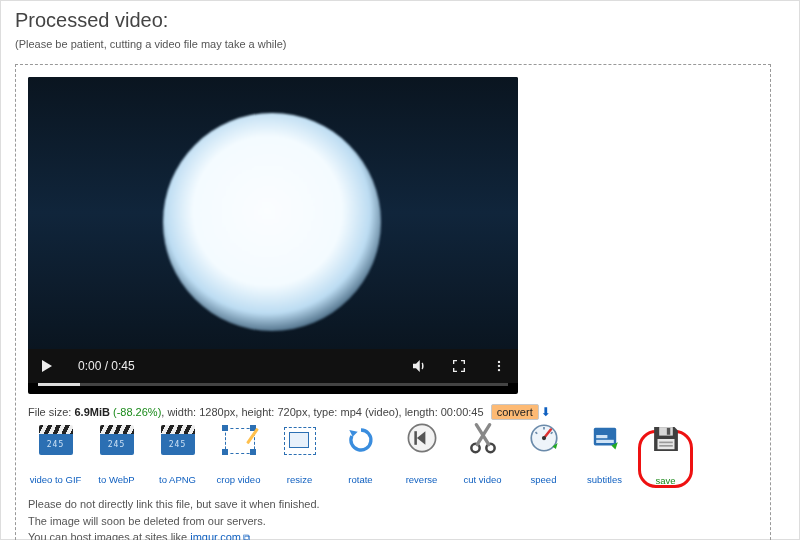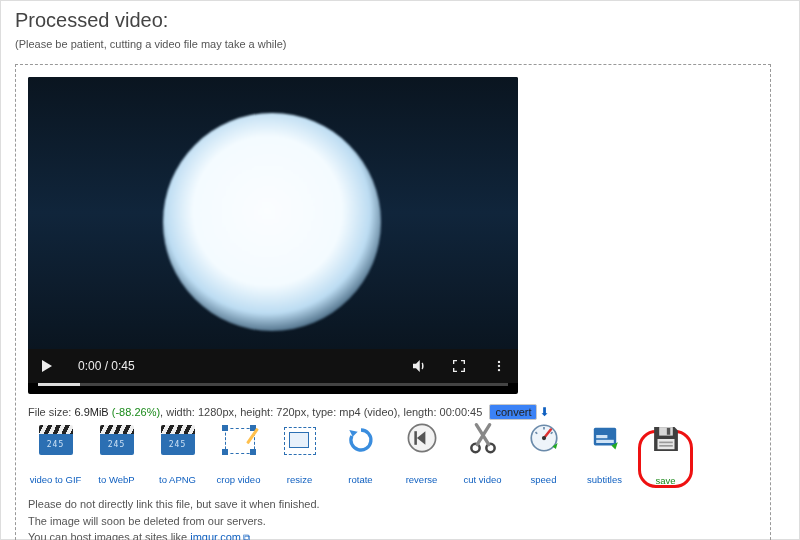--- a/index.html
+++ b/index.html
@@ -15,23 +15,23 @@
   .controls{display:flex;align-items:center;height:34px;background:#111;color:#eee;padding:0 10px;gap:22px}
   .ctrl-btn{display:inline-flex;align-items:center;justify-content:center;width:18px;height:18px;cursor:pointer}
   .play{width:0;height:0;border-left:10px solid #eee;border-top:6px solid transparent;border-bottom:6px solid transparent}
   .time{font-size:12px;color:#eee}
   .spacer{flex:1}
   .vol{display:inline-block}
   .vol svg,.fs svg,.more svg{display:block}
   .progress{height:3px;background:#444;margin:0 10px 8px 10px;position:relative}
   .progress .done{position:absolute;left:0;top:0;height:3px;width:9%;background:#ddd}
   .meta{margin:10px 0 4px 0;font-size:11px;color:#444}
-  .meta .bold{font-weight:normal;color:#222}
+  .meta .bold{font-weight:bold;color:#222}
   .meta .pct{color:#1a8a1a}
-  .convert{display:inline-block;background:#3b82f6;border:1px solid #c8c8c8;color:#222;font-size:11px;
+  .convert{display:inline-block;background:#fdba74;border:1px solid #c8c8c8;color:#222;font-size:11px;
            padding:1px 5px;border-radius:2px;margin-left:4px;cursor:pointer}
   .dl{color:#1060c0;margin-left:2px;font-size:12px}
   .tools{display:flex;flex-wrap:nowrap;gap:6px;margin:10px 0 8px 0}
   .tool{display:flex;flex-direction:column;align-items:center;justify-content:flex-end;
         width:55px;height:58px;border:1px solid transparent;border-radius:3px;cursor:pointer;
         padding:2px 0 3px 0;box-sizing:border-box;position:relative}
   .tool .ic{width:38px;height:36px;display:flex;align-items:flex-start;justify-content:center}
   .tool .lbl{font-size:9.5px;color:#1060c0;margin-top:20px;text-align:left;line-height:1}
   .tool.save-hl{border:3px solid #e11;border-radius:18px;padding:0}
   .tool.save-hl .lbl{color:#1a8a1a}

